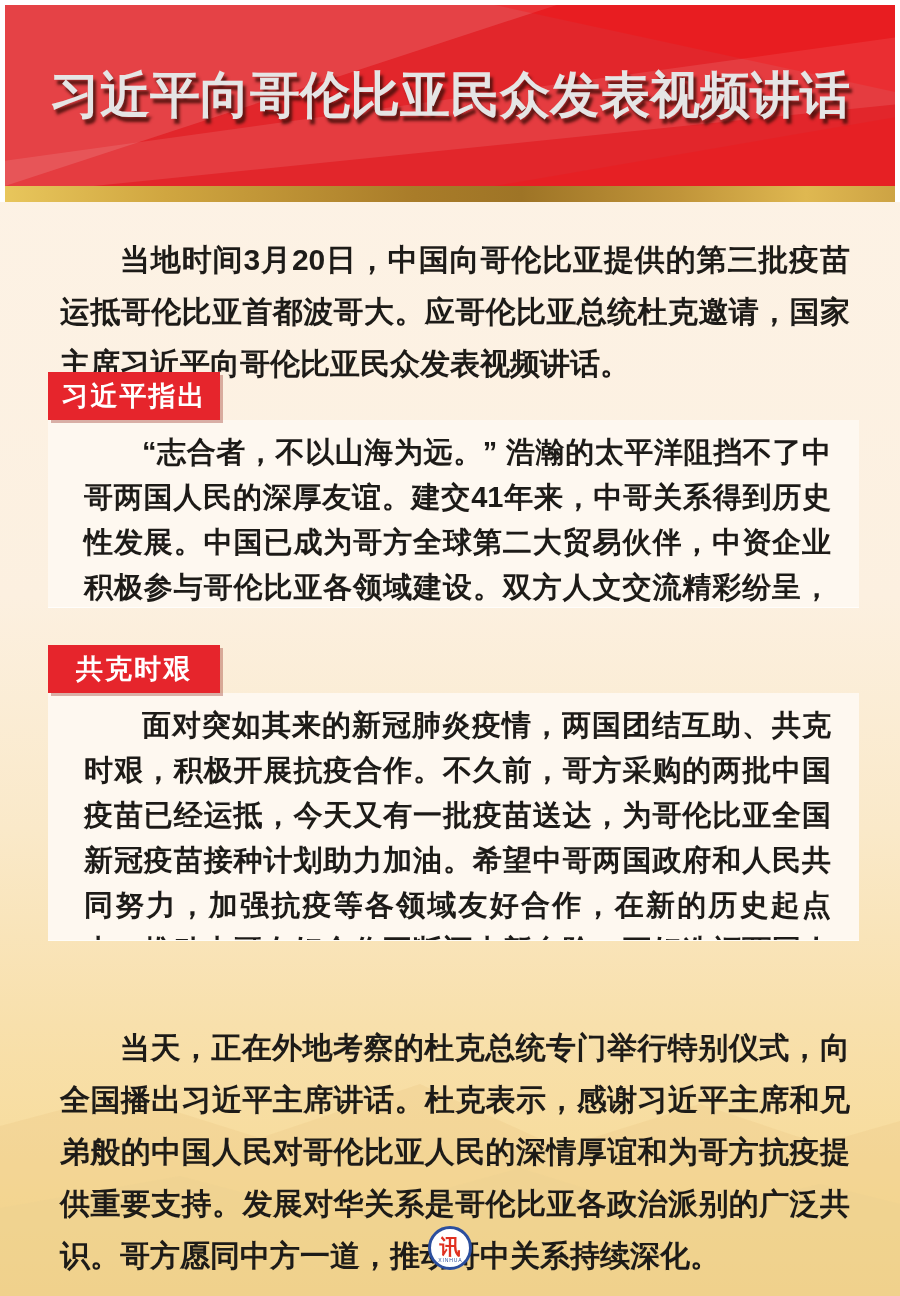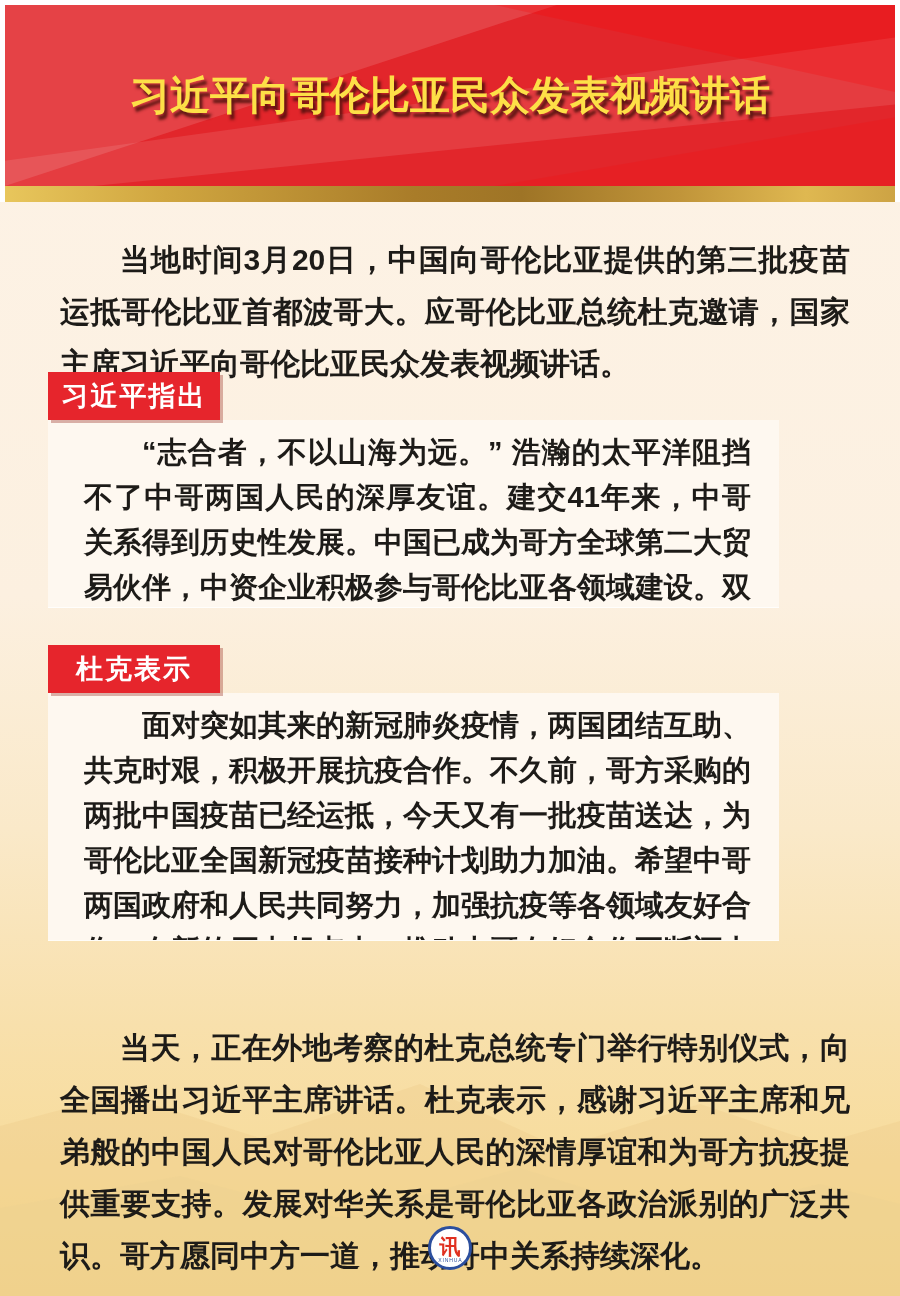--- a/index.html
+++ b/index.html
@@ -11,32 +11,32 @@
   
   .header-frame{position:absolute;top:0;left:0;width:900px;height:202px;background:#ffffff;
     padding:5px 5px 0 5px;box-sizing:border-box;}
   .banner{position:relative;width:100%;height:181px;background:#e2262b;overflow:hidden;
     display:flex;align-items:center;justify-content:center;}
   .shape{position:absolute;inset:0;pointer-events:none;}
   .s1{background:rgba(255,255,255,0.13);clip-path:polygon(0 0,62% 0,0 100%);}
   .s2{background:rgba(255,255,255,0.10);clip-path:polygon(100% 18%,100% 55%,10% 100%,0 100%,0 86%);}
   .s3{background:rgba(255,0,0,0.22);clip-path:polygon(55% 0,100% 0,100% 48%);}
   .s4{background:rgba(255,0,0,0.14);clip-path:polygon(55% 100%,100% 62%,100% 100%);}
-  .title{position:relative;margin:16px;font-size:40px;font-weight:900;color:#fde047;
+  .title{position:relative;margin:16px;font-size:50px;font-weight:900;color:#e5e5e5;
     white-space:nowrap;letter-spacing:0px;
     text-shadow:3px 5px 3px rgba(70,15,10,0.85);}
   .gold-bar{width:100%;height:16px;
     background:linear-gradient(90deg,#e8c65c 0%,#d0a640 18%,#a97c29 46%,#9e7426 58%,#c1953a 76%,#dfb851 90%,#cda344 100%);}
   
   .para{position:absolute;margin:4px;color:#1d1b18;font-size:30px;line-height:52px;
     text-align:justify;text-indent:2em;font-weight:600;z-index:2;}
   .intro{top:230px;left:56px;width:790px;}
   .closing{top:1018px;left:56px;width:790px;}
   
-  .section{position:absolute;left:48px;width:731px;z-index:2;}
+  .section{position:absolute;left:48px;width:811px;z-index:2;}
   .section-1{top:372px;}
   .section-2{top:645px;}
   .section-label{width:172px;height:48px;background:#e6252c;color:#ffffff;
     font-size:27px;font-weight:800;letter-spacing:2px;
     display:flex;align-items:center;justify-content:center;
     box-shadow:3px 3px 0 rgba(150,40,30,0.35);position:relative;z-index:2;}
   .section-box{background:#fef8f0;padding:10px 28px 0 36px;box-sizing:border-box;overflow:hidden;
     box-shadow:0 1px 0 rgba(255,255,255,0.9);}
   .section-1 .section-box{height:187px;}
   .section-2 .section-box{height:247px;}
@@ -77,21 +77,21 @@
   <p class="para intro">当地时间3月20日，中国向哥伦比亚提供的第三批疫苗运抵哥伦比亚首都波哥大。应哥伦比亚总统杜克邀请，国家主席习近平向哥伦比亚民众发表视频讲话。</p>
 
   <div class="section section-1">
     <div class="section-label">习近平指出</div>
     <div class="section-box">
       <p class="box-para">“志合者，不以山海为远。” 浩瀚的太平洋阻挡不了中哥两国人民的深厚友谊。建交41年来，中哥关系得到历史性发展。中国已成为哥方全球第二大贸易伙伴，中资企业积极参与哥伦比亚各领域建设。双方人文交流精彩纷呈，中哥友好深入人心。</p>
     </div>
   </div>
 
   <div class="section section-2">
-    <div class="section-label">杜克表示</div>
+    <div class="section-label">共克时艰</div>
     <div class="section-box">
       <p class="box-para">面对突如其来的新冠肺炎疫情，两国团结互助、共克时艰，积极开展抗疫合作。不久前，哥方采购的两批中国疫苗已经运抵，今天又有一批疫苗送达，为哥伦比亚全国新冠疫苗接种计划助力加油。希望中哥两国政府和人民共同努力，加强抗疫等各领域友好合作，在新的历史起点上，推动中哥友好合作不断迈上新台阶，更好造福两国人民。</p>
     </div>
   </div>
 
   <p class="para closing">当天，正在外地考察的杜克总统专门举行特别仪式，向全国播出习近平主席讲话。杜克表示，感谢习近平主席和兄弟般的中国人民对哥伦比亚人民的深情厚谊和为哥方抗疫提供重要支持。发展对华关系是哥伦比亚各政治派别的广泛共识。哥方愿同中方一道，推动哥中关系持续深化。</p>
 
   <div class="footer">
     <div class="logo">
       <span class="logo-emblem">讯</span>

